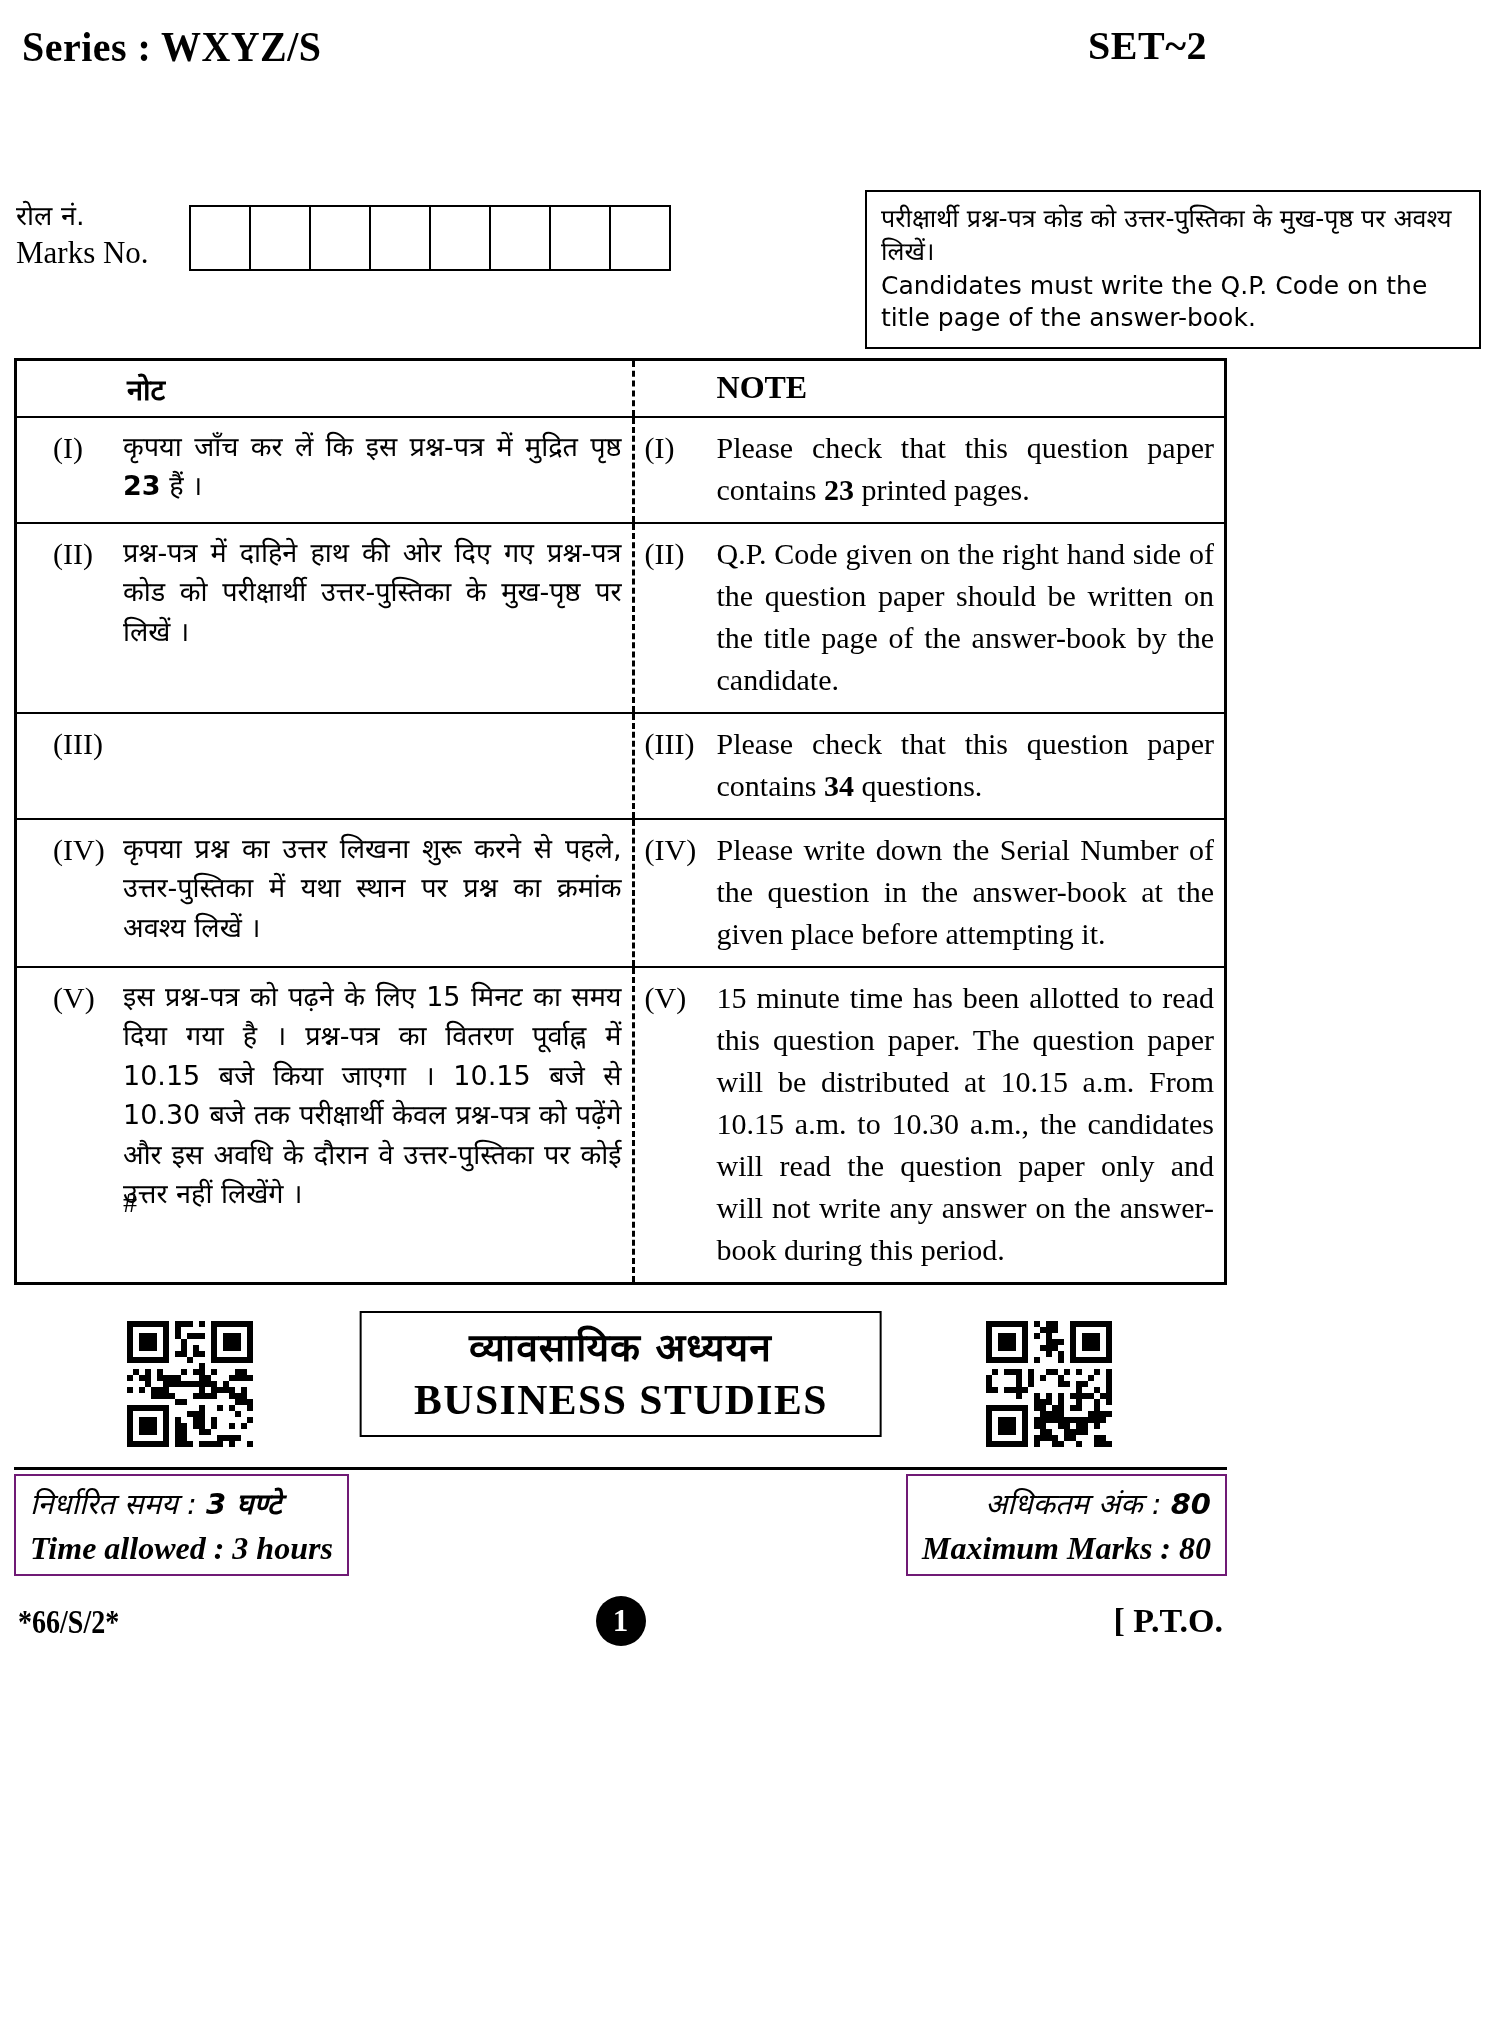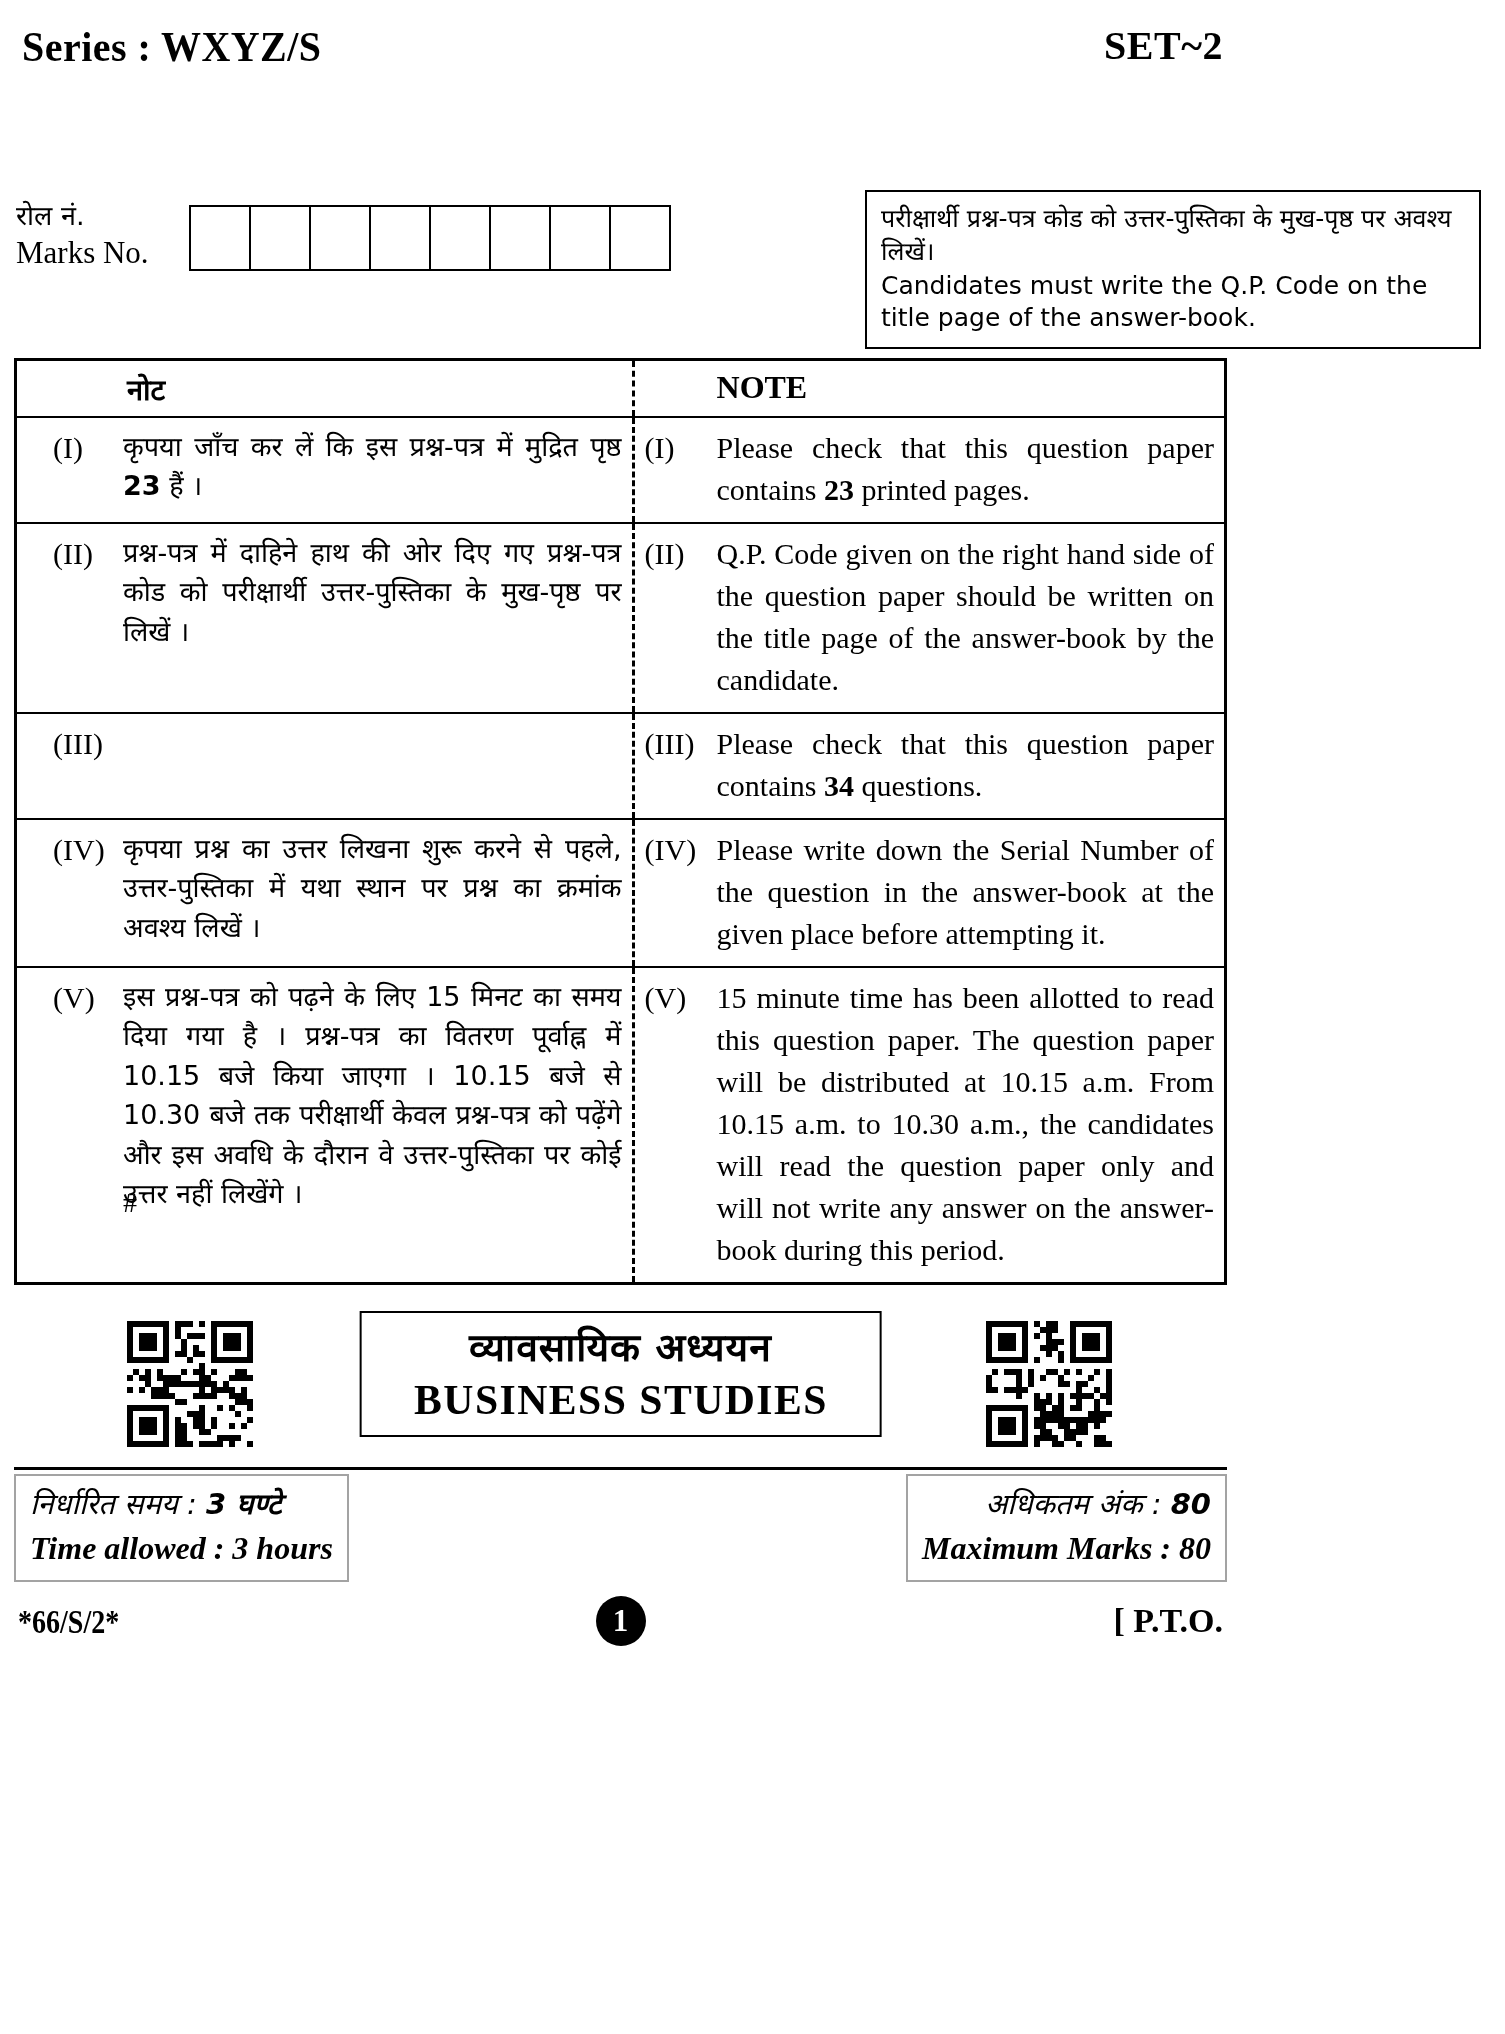--- a/index.html
+++ b/index.html
@@ -36,21 +36,21 @@
     font-family: "Liberation Serif", "DejaVu Serif", serif;
     font-weight: bold;
     font-size: 43px;
     letter-spacing: 0.5px;
     white-space: nowrap;
     transform: scaleX(0.93);
     transform-origin: left center;
   }
   .set-label {
     position: absolute;
-    right: 18px;
+    right: 34px;
     top: 22px;
     font-family: "Liberation Serif", "DejaVu Serif", serif;
     font-weight: bold;
     font-size: 40px;
     letter-spacing: 0.5px;
     white-space: nowrap;
   }
   .qp-block {
     position: absolute;
     right: 14px;
@@ -283,23 +283,23 @@
     border-top: 3px solid #000;
   }
   .tm-row {
     position: relative;
     margin: 0 14px;
     height: 122px;
   }
   .tm-box {
     position: absolute;
     top: 4px;
-    border: 2px solid #a3a3a3;
+    border: 2px solid #701a75;
     box-sizing: border-box;
-    padding: 9px 14px 10px 14px;
+    padding: 9px 14px 4px 14px;
     line-height: 1.32;
   }
   .tm-box.left { left: 0; }
   .tm-box.right { right: 0; text-align: right; }
   .tm-hi {
     font-family: "DejaVu Sans", sans-serif;
     font-style: italic;
     font-size: 29px;
     white-space: nowrap;
   }

